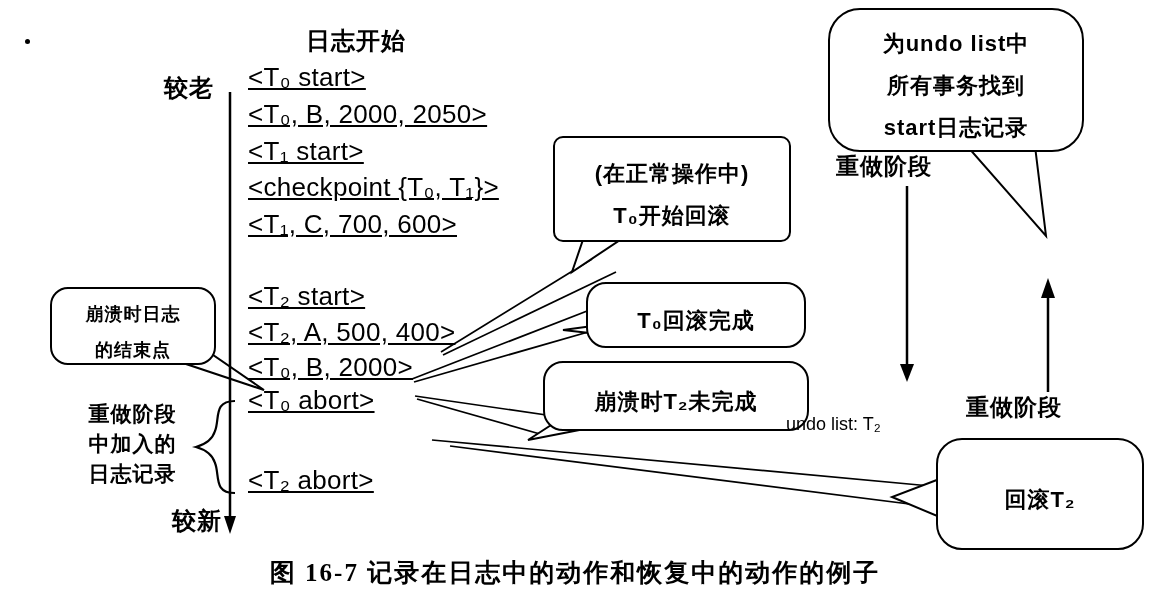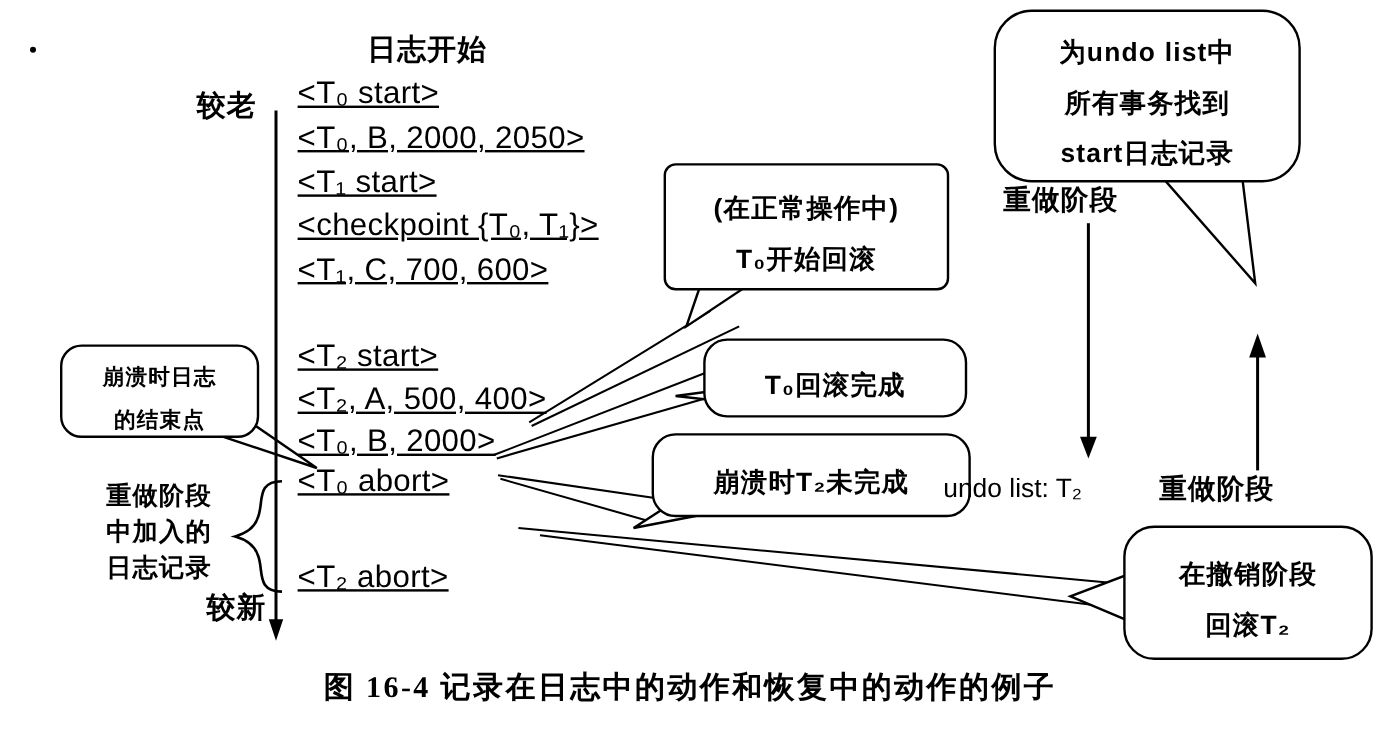--- a/index.html
+++ b/index.html
@@ -61,21 +61,21 @@
       <polygon points="1041,298 1055,298 1048,278" fill="#000"></polygon>
     </g>
 
     <path d="M235,401 C213,401 220,419 215,431 C212,441 203,445 196,447 C203,449 212,453 215,463 C220,475 213,493 235,493" fill="none" stroke="#000" stroke-width="2.2"></path>
   </svg>
 
   <div class="dot" style="left:25px;top:39px;"></div>
 
   <div class="txt cn" style="left:306px;top:25px;">日志开始</div>
   <div class="txt cn" style="left:164px;top:72px;">较老</div>
-  <div class="txt cn" style="left:172px;top:490px;">较新</div>
+  <div class="txt cn" style="left:172px;top:505px;">较新</div>
 
   <div class="txt log" style="left:248px;top:62px;">&lt;T₀ start&gt;</div>
   <div class="txt log" style="left:248px;top:99px;">&lt;T₀, B, 2000, 2050&gt;</div>
   <div class="txt log" style="left:248px;top:136px;">&lt;T₁ start&gt;</div>
   <div class="txt log" style="left:248px;top:172px;">&lt;checkpoint {T₀, T₁}&gt;</div>
   <div class="txt log" style="left:248px;top:209px;text-align:right;">&lt;T₁, C, 700, 600&gt;</div>
   <div class="txt log" style="left:248px;top:281px;">&lt;T₂ start&gt;</div>
   <div class="txt log" style="left:248px;top:317px;">&lt;T₂, A, 500, 400&gt;</div>
   <div class="txt log" style="left:248px;top:352px;">&lt;T₀, B, 2000&gt;</div>
   <div class="txt log" style="left:248px;top:385px;">&lt;T₀ abort&gt;</div>
@@ -94,34 +94,33 @@
     <span>崩溃时T₂未完成</span>
   </div>
 
   <div class="bubble" style="left:828px;top:8px;width:252px;height:140px;border-radius:32px;">
     <span>为undo list中</span>
     <span>所有事务找到</span>
     <span>start日志记录</span>
   </div>
 
   <div class="bubble" style="left:936px;top:438px;width:204px;height:108px;border-radius:26px;">
-    <span>在撤销阶段</span>
     <span>回滚T₂</span>
   </div>
 
   <div class="bubble" style="left:50px;top:287px;width:162px;height:74px;border-radius:18px;font-size:18px;">
     <span>崩溃时日志</span>
     <span>的结束点</span>
   </div>
 
   <div class="txt cn" style="left:836px;top:151px;font-size:23px;">重做阶段</div>
   <div class="txt cn" style="left:966px;top:392px;font-size:23px;">重做阶段</div>
-  <div class="txt" style="left:786px;top:394px;font-size:22px;">undo list: T₂</div>
+  <div class="txt" style="left:786px;top:414px;font-size:18px;">undo list: T₂</div>
 
   <div class="brace-label" style="left:70px;top:399px;width:125px;">
     <span style="display:block;">重做阶段</span>
     <span style="display:block;">中加入的</span>
     <span style="display:block;">日志记录</span>
   </div>
 
-  <div class="caption">图 16-4  记录在日志中的动作和恢复中的动作的例子</div>
+  <div class="caption">图 16-7  记录在日志中的动作和恢复中的动作的例子</div>
 
 </div>
 
 </body></html>

